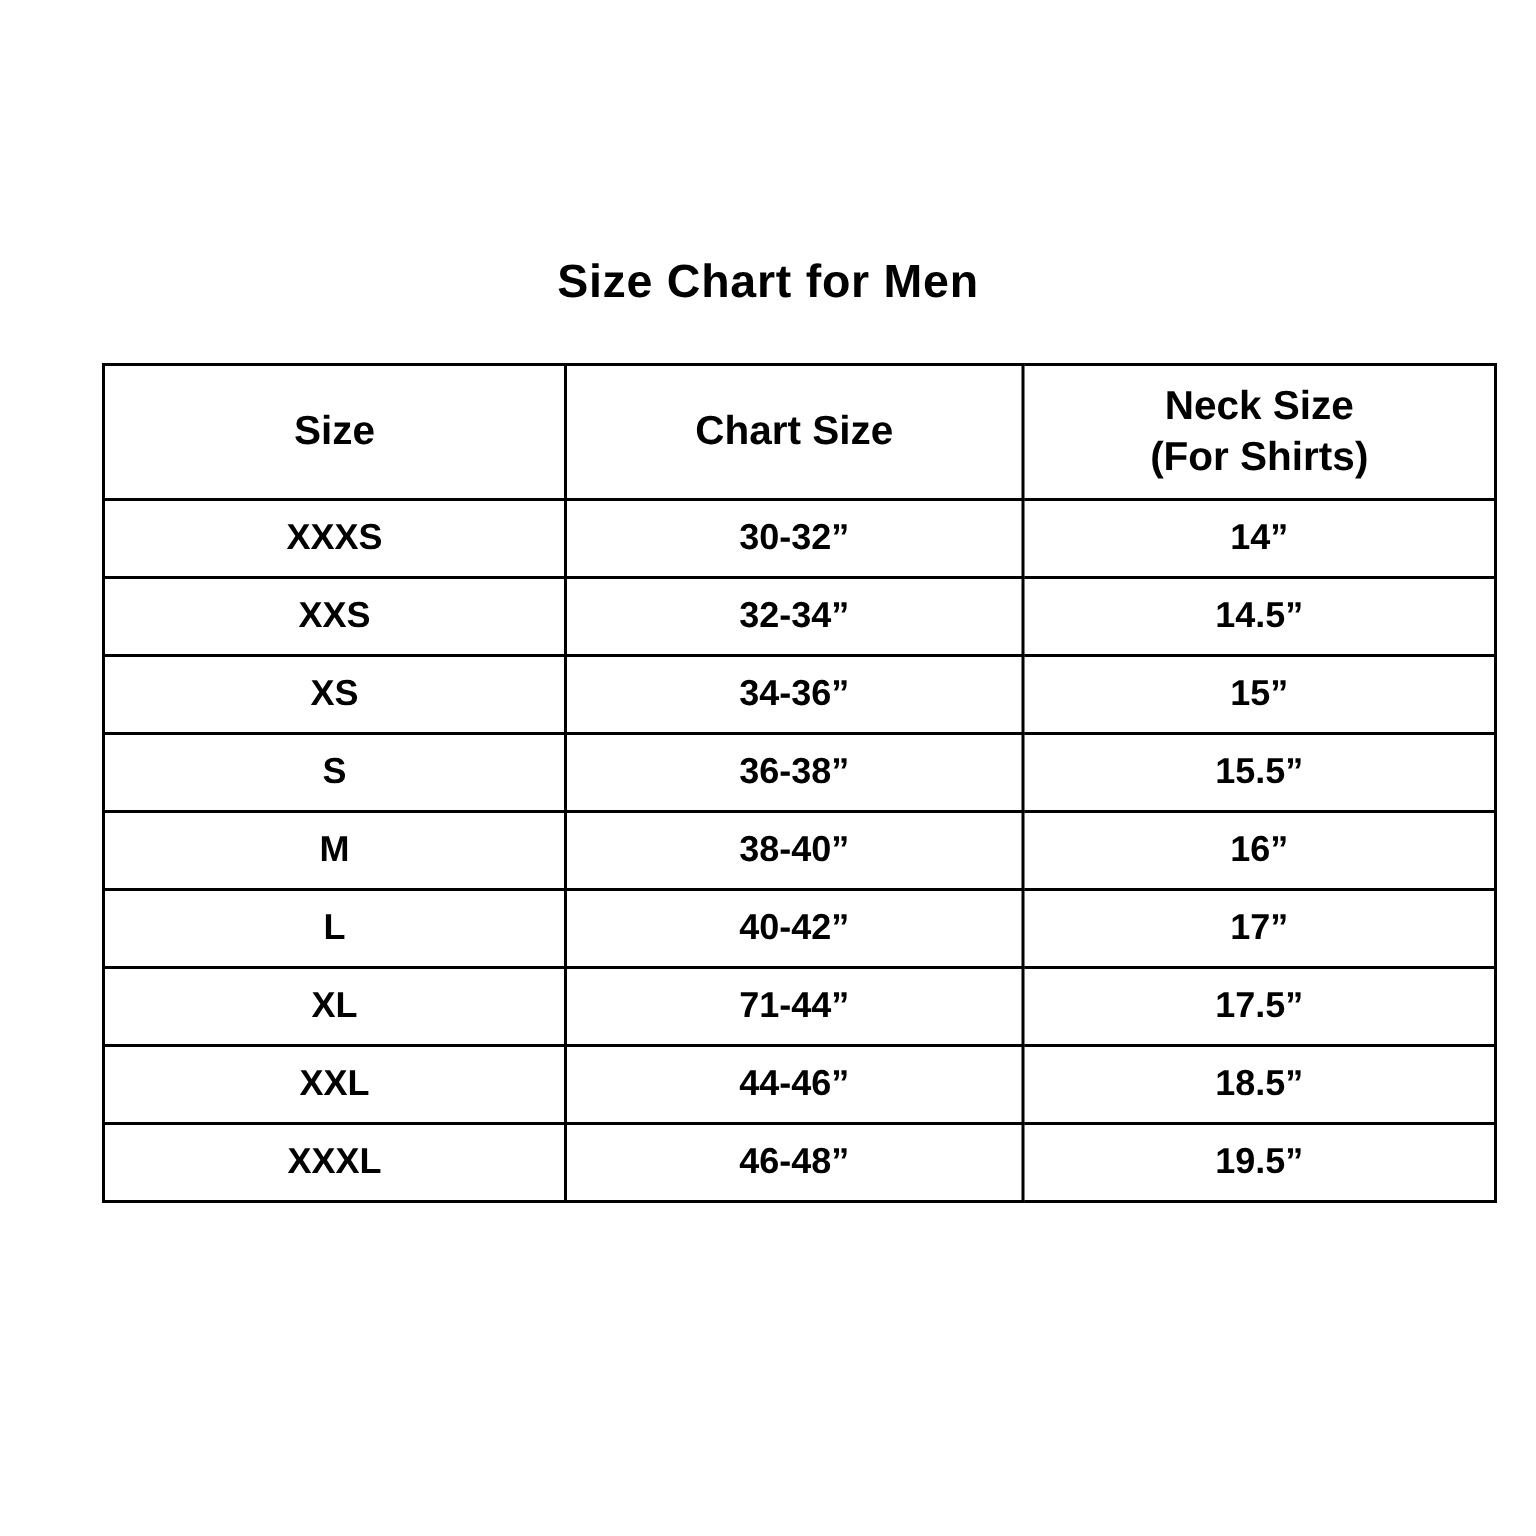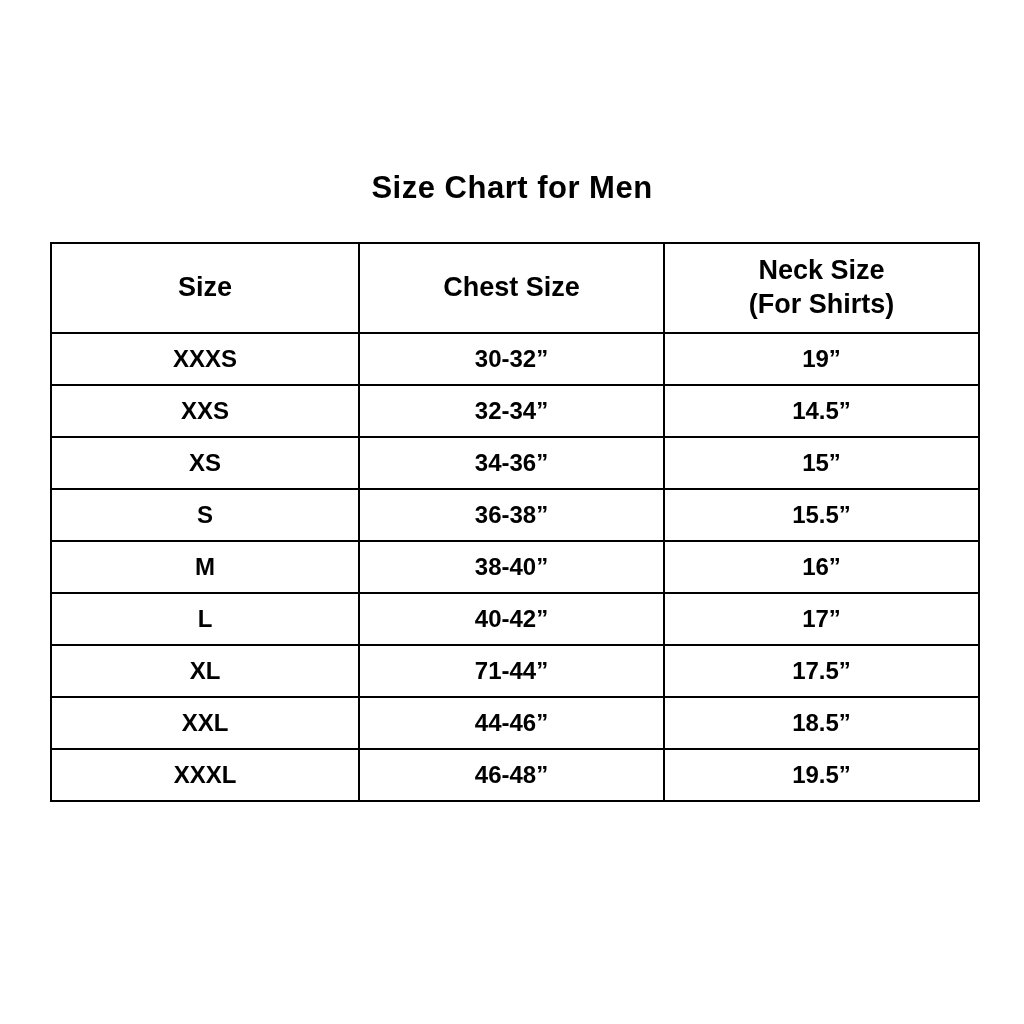--- a/index.html
+++ b/index.html
@@ -19,21 +19,21 @@
     left: 0;
     width: 100%;
     text-align: center;
     font-size: 31px;
     font-weight: bold;
     letter-spacing: 0.5px;
   }
   table.size-chart {
     position: absolute;
     top: 242px;
-    left: 50px;
+    left: 68px;
     width: 928px;
     border-collapse: collapse;
     table-layout: fixed;
     background: #6d28d9;
   }
   table.size-chart th,
   table.size-chart td {
     border: 2px solid #000000;
     text-align: center;
     vertical-align: middle;
@@ -63,29 +63,29 @@
 
   <table class="size-chart">
     <colgroup>
       <col class="c1">
         <col class="c2">
         <col class="c3">
     </colgroup>
     <thead>
       <tr>
           <th>Size</th>
-          <th>Chest Size</th>
+          <th>Chart Size</th>
           <th>Neck Size<br>(For Shirts)</th>
         </tr>
     </thead>
     <tbody>
         <tr>
           <td>XXXS</td>
           <td>30-32”</td>
-          <td>19”</td>
+          <td>14”</td>
         </tr>
         <tr>
           <td>XXS</td>
           <td>32-34”</td>
           <td>14.5”</td>
         </tr>
         <tr>
           <td>XS</td>
           <td>34-36”</td>
           <td>15”</td>

